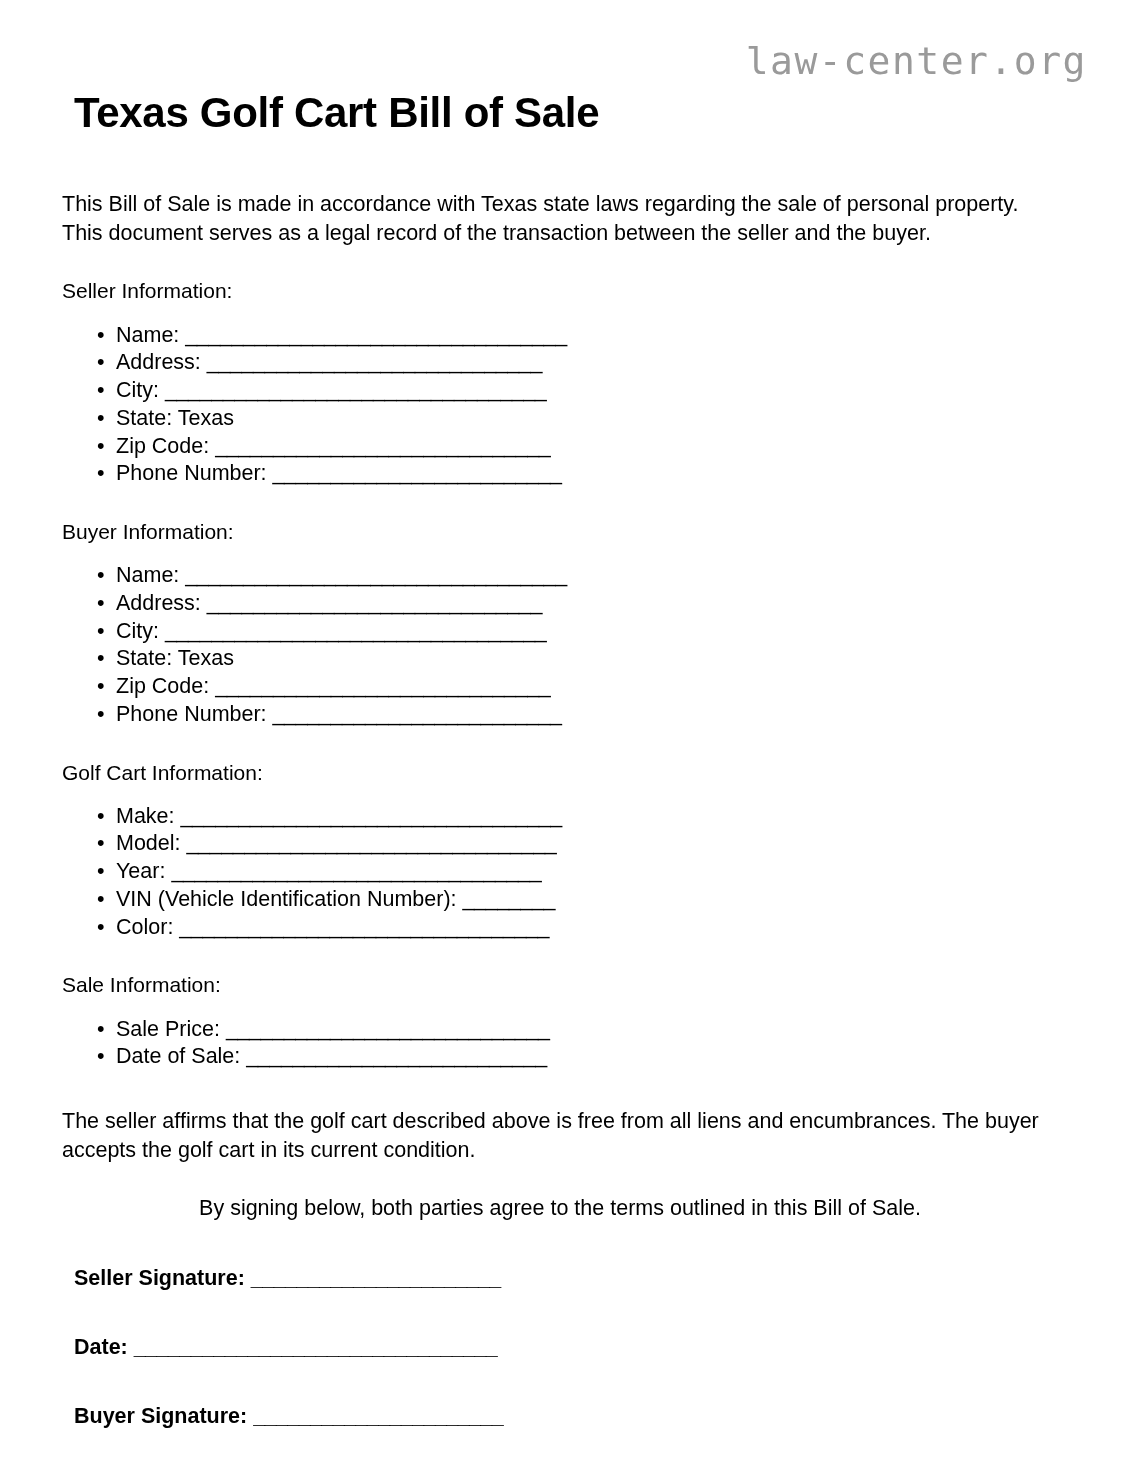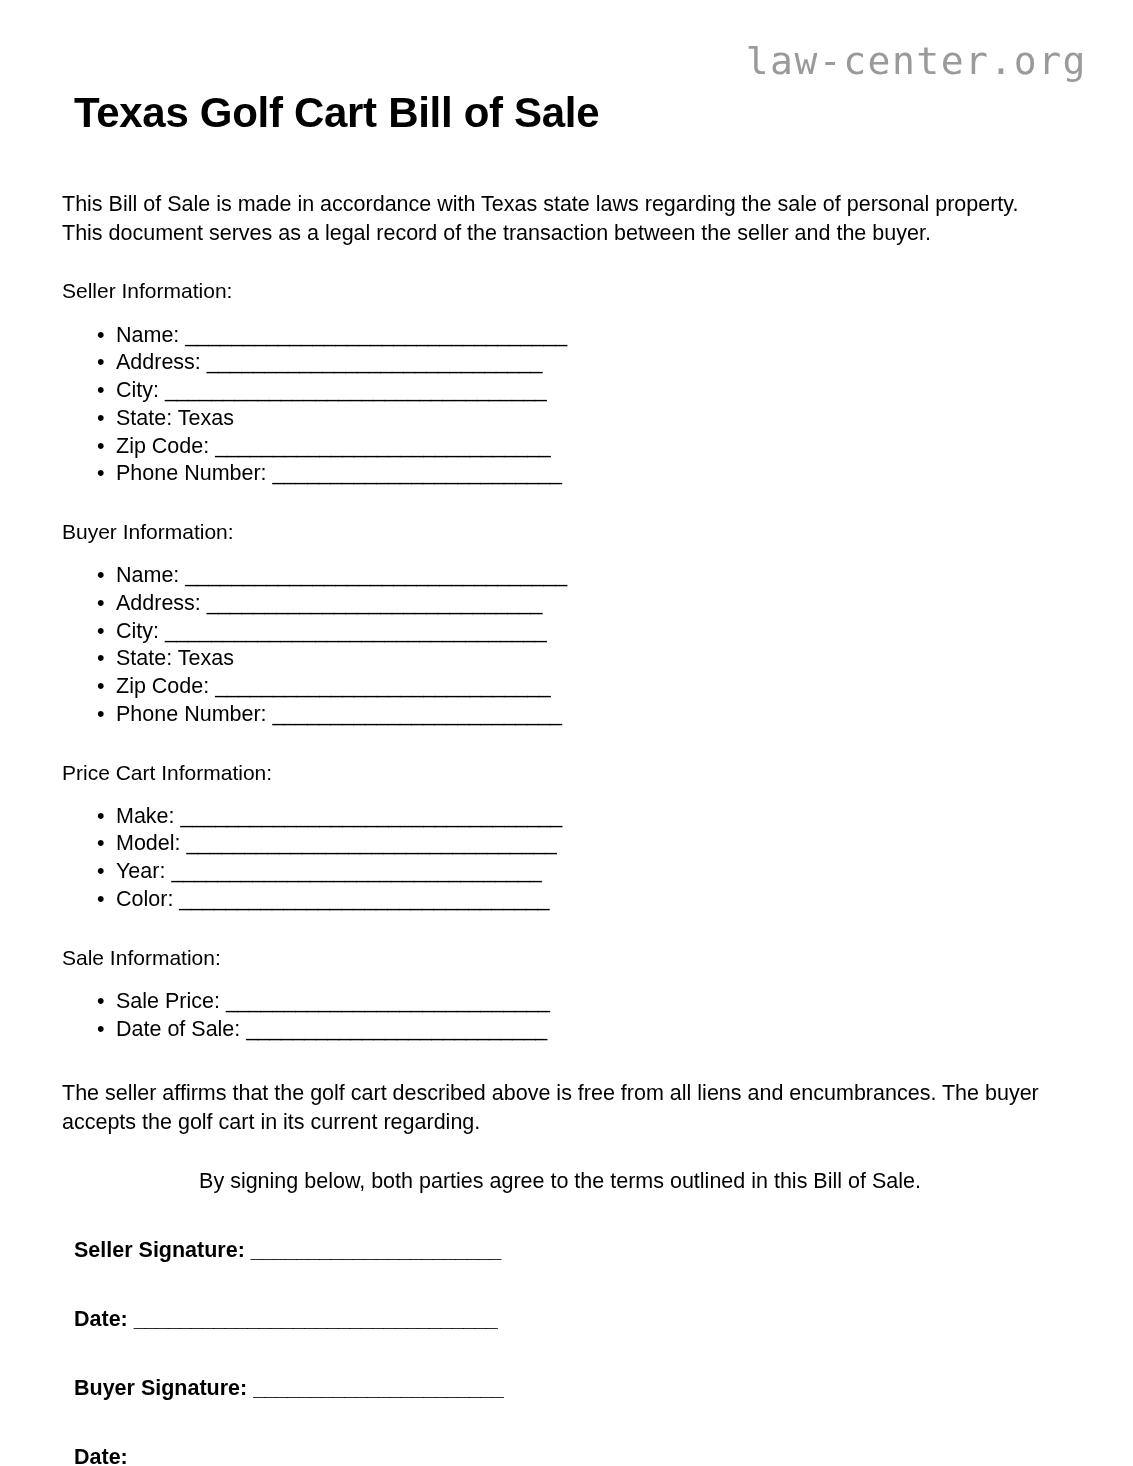--- a/index.html
+++ b/index.html
@@ -127,35 +127,36 @@
   <h2 class="section-heading">Buyer Information:</h2>
   <ul class="fields">
     <li><span>Name: </span><span class="blank">_________________________________</span></li>
     <li><span>Address: </span><span class="blank">_____________________________</span></li>
     <li><span>City: </span><span class="blank">_________________________________</span></li>
     <li><span>State: Texas</span><span class="blank"></span></li>
     <li><span>Zip Code: </span><span class="blank">_____________________________</span></li>
     <li><span>Phone Number: </span><span class="blank">_________________________</span></li>
   </ul>
 
-  <h2 class="section-heading">Price Cart Information:</h2>
+  <h2 class="section-heading">Golf Cart Information:</h2>
   <ul class="fields">
     <li><span>Make: </span><span class="blank">_________________________________</span></li>
     <li><span>Model: </span><span class="blank">________________________________</span></li>
     <li><span>Year: </span><span class="blank">________________________________</span></li>
+    <li><span>VIN (Vehicle Identification Number): </span><span class="blank">________</span></li>
     <li><span>Color: </span><span class="blank">________________________________</span></li>
   </ul>
 
   <h2 class="section-heading">Sale Information:</h2>
   <ul class="fields">
     <li><span>Sale Price: </span><span class="blank">____________________________</span></li>
     <li><span>Date of Sale: </span><span class="blank">__________________________</span></li>
   </ul>
 
-  <p class="para">The seller affirms that the golf cart described above is free from all liens and encumbrances. The buyer accepts the golf cart in its current regarding.</p>
+  <p class="para">The seller affirms that the golf cart described above is free from all liens and encumbrances. The buyer accepts the golf cart in its current condition.</p>
 
   <p class="para tight">By signing below, both parties agree to the terms outlined in this Bill of Sale.</p>
 
   <p class="sig-line"><span>Seller Signature: </span><span class="blank">______________________</span></p>
   <p class="sig-line"><span>Date: </span><span class="blank">________________________________</span></p>
   <p class="sig-line"><span>Buyer Signature: </span><span class="blank">______________________</span></p>
   <p class="sig-line"><span>Date: </span><span class="blank">________________________________</span></p>
 
 </div>
 

